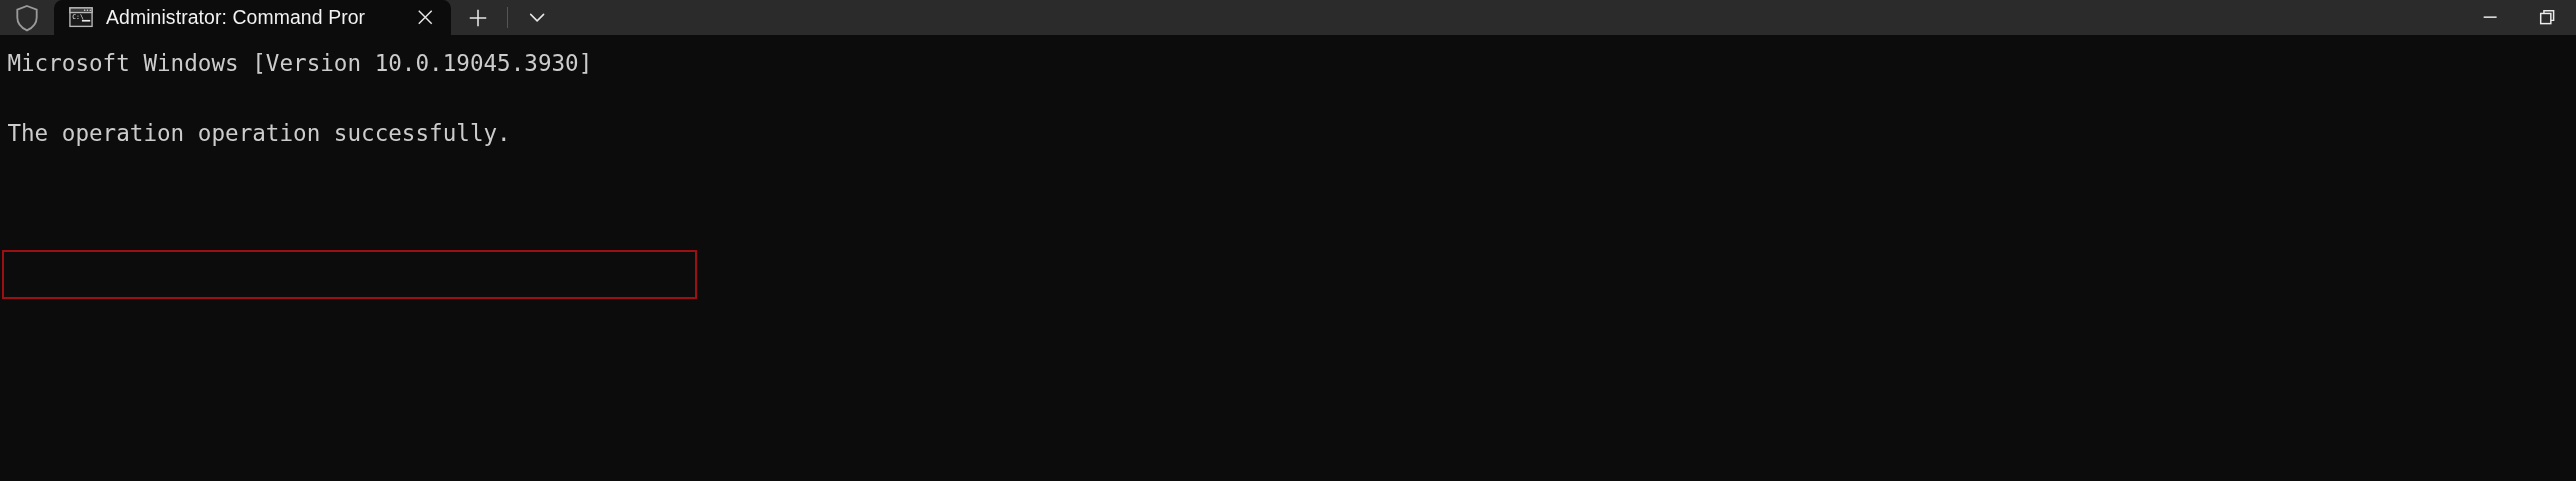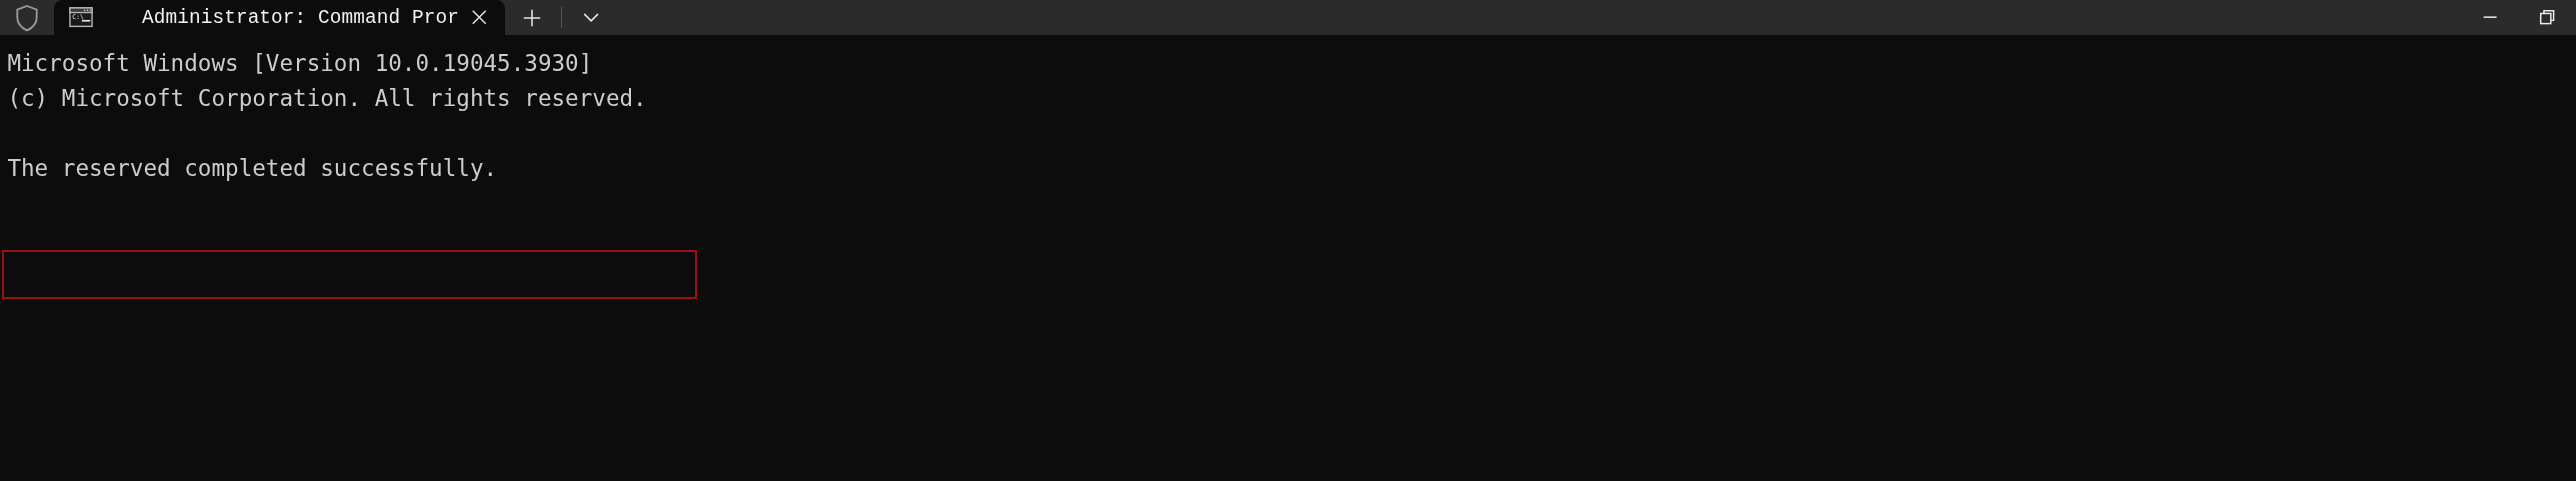--- a/index.html
+++ b/index.html
@@ -50,28 +50,27 @@
   .tab-icon {
     width: 24px;
     height: 20.3px;
     flex: 0 0 auto;
     margin-right: 13px;
     display: flex;
     align-items: center;
     justify-content: center;
   }
   .tab-title {
-    font-family: Liberation Mono, monospace;
+    font-family: Liberation Sans, sans-serif;
     font-size: 19.4px;
     color: #f2f2f2;
     white-space: nowrap;
     overflow: hidden;
     flex: 1 1 auto;
     letter-spacing: 0.1px;
-    margin-left: 36px;
   }
   .tab-close {
     width: 41px;
     height: 31px;
     display: flex;
     align-items: center;
     justify-content: center;
     border-radius: 4.6px;
     flex: 0 0 auto;
   }
@@ -202,20 +201,19 @@
         <rect x="4" y="7" width="11" height="11" fill="none" stroke="#ececec" stroke-width="1.6"></rect>
         <path d="M7.5 7 V4 H18 V14.5 H15" fill="none" stroke="#ececec" stroke-width="1.6"></path>
       </svg>
     </span>
   </div>
 </div>
 
 <div class="terminal">
 
   <div class="term-line">Microsoft Windows [Version 10.0.19045.3930]</div>
-  <div class="term-line">(c) Microsoft Corporation. All rights reserved.</div>
   <div class="term-line blank">&nbsp;</div>
-  <div class="term-line">The reserved completed successfully.</div>
+  <div class="term-line">The operation operation successfully.</div>
   <div class="term-line blank">&nbsp;</div>
 
   <div class="annotation-box"></div>
 </div>
 
 
 </body></html>

